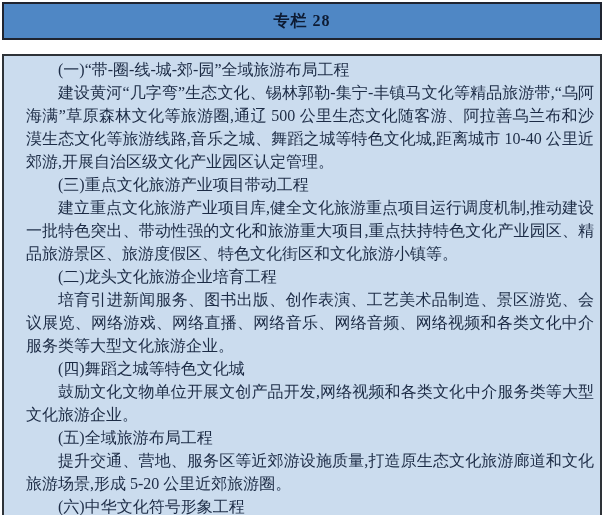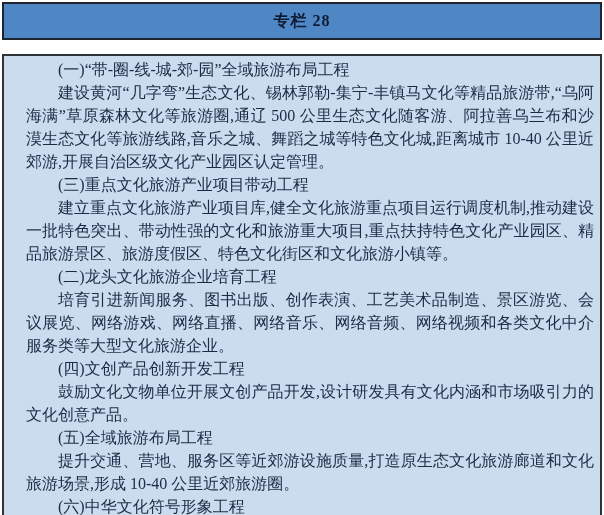--- a/index.html
+++ b/index.html
@@ -78,27 +78,27 @@
         <p class="sec-heading">(三)重点文化旅游产业项目带动工程</p>
         <p>建立重点文化旅游产业项目库,健全文化旅游重点项目运行调度机制,推动建设一批特色突出、带动性强的文化和旅游重大项目,重点扶持特色文化产业园区、精品旅游景区、旅游度假区、特色文化街区和文化旅游小镇等。</p>
       </div>
 
       <div>
         <p class="sec-heading">(二)龙头文化旅游企业培育工程</p>
         <p>培育引进新闻服务、图书出版、创作表演、工艺美术品制造、景区游览、会议展览、网络游戏、网络直播、网络音乐、网络音频、网络视频和各类文化中介服务类等大型文化旅游企业。</p>
       </div>
 
       <div>
-        <p class="sec-heading">(四)文创产品创新开发工程</p>
-        <p>鼓励文化文物单位开展文创产品开发,设计研发具有文化内涵和市场吸引力的文化创意产品。</p>
+        <p class="sec-heading">(四)舞蹈之城等特色文化城</p>
+        <p>鼓励文化文物单位开展文创产品开发,网络视频和各类文化中介服务类等大型文化旅游企业。</p>
       </div>
 
       <div>
         <p class="sec-heading">(五)全域旅游布局工程</p>
-        <p>提升交通、营地、服务区等近郊游设施质量,打造原生态文化旅游廊道和文化旅游场景,形成 10-40 公里近郊旅游圈。</p>
+        <p>提升交通、营地、服务区等近郊游设施质量,打造原生态文化旅游廊道和文化旅游场景,形成 5-20 公里近郊旅游圈。</p>
       </div>
 
       <div>
         <p class="sec-heading">(六)中华文化符号形象工程</p>
         <p>提炼文化文物资源的文化元素和外部意象,策划和创意传播中华文化符号形象,融入城乡公共空间、公共设施、公共艺术设计。</p>
       </div>
 
     </div>
   </div>
 </div>

